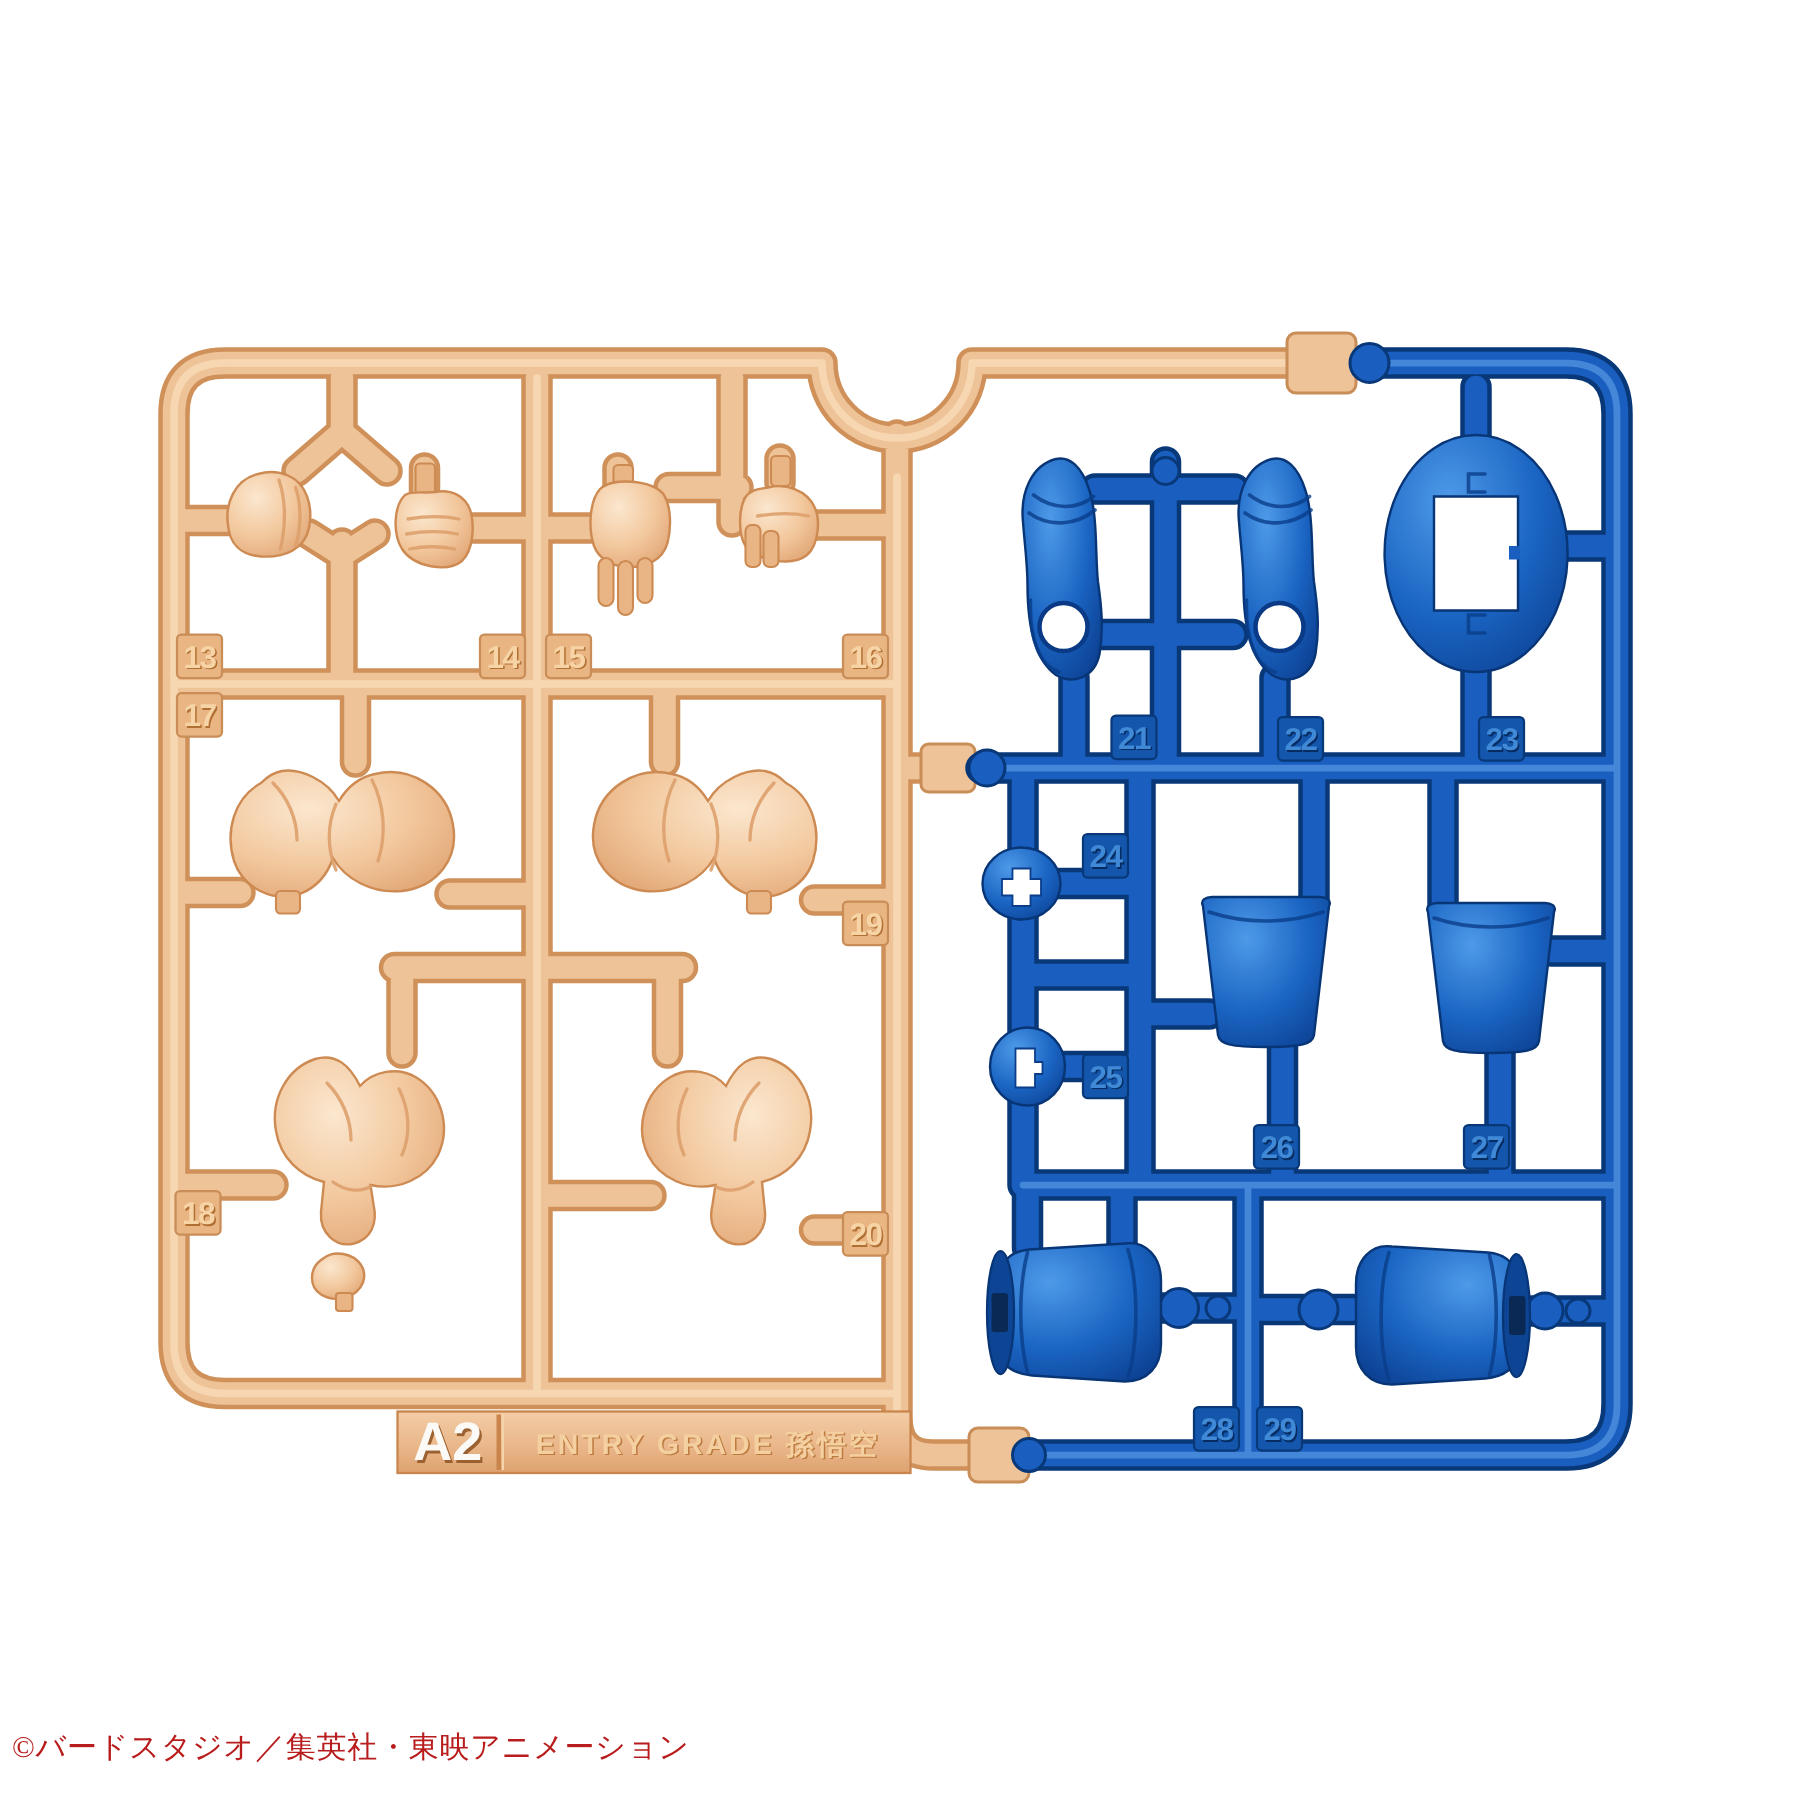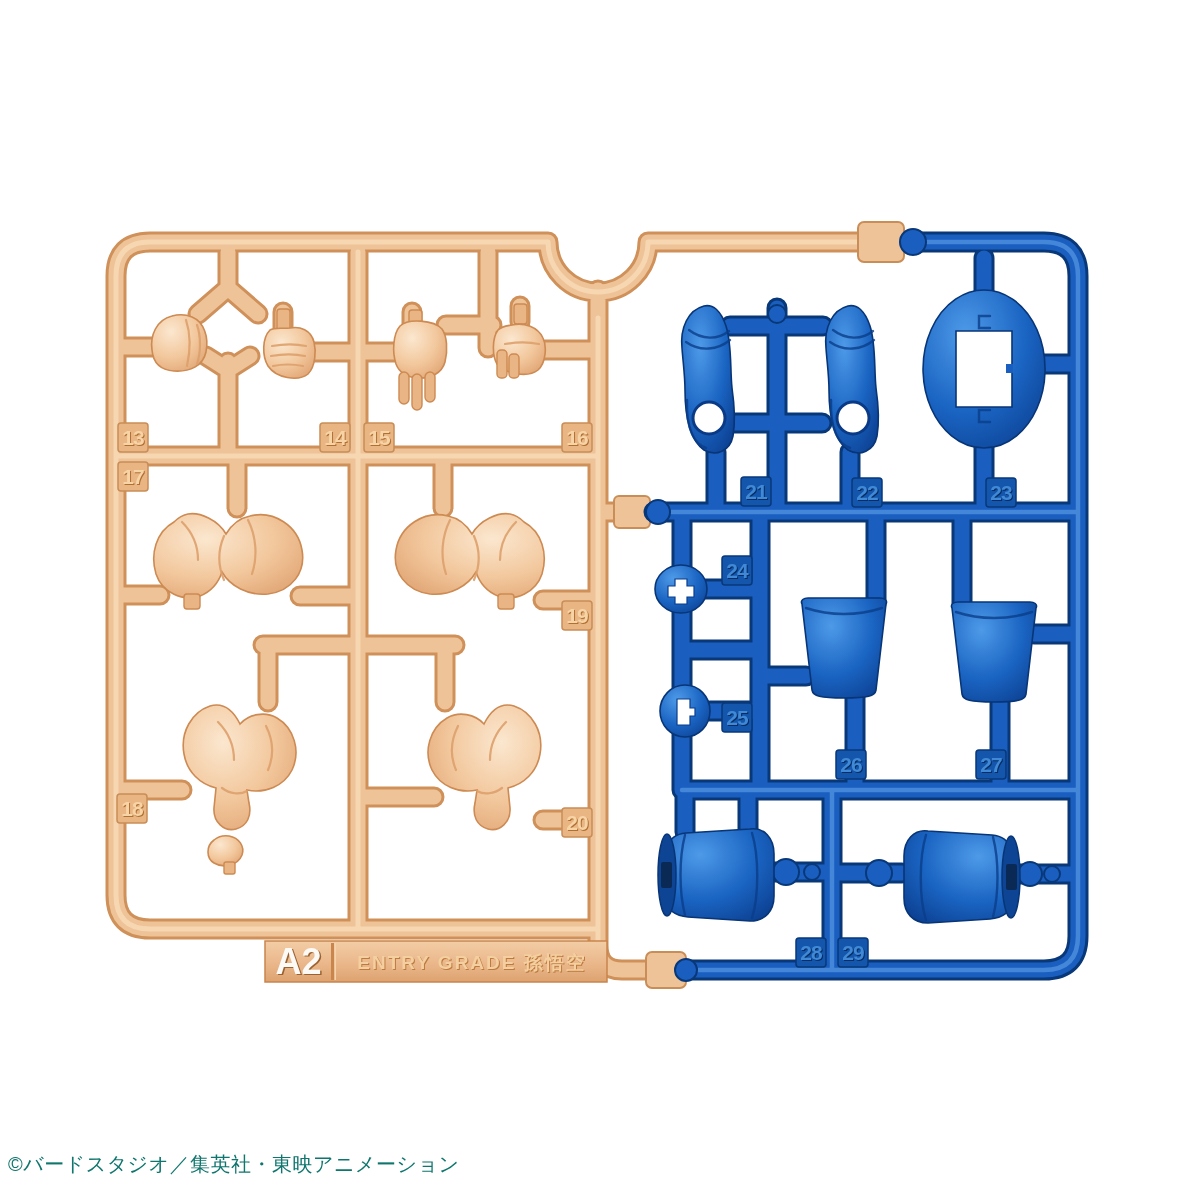--- a/index.html
+++ b/index.html
@@ -27,22 +27,22 @@
   .btag{fill:#1456ab;stroke:#093879;stroke-width:1.5;}
   .num{font:bold 21px "Liberation Sans",sans-serif;text-anchor:middle;letter-spacing:-1px;}
   .tnum-d{fill:#b06f33;} .tnum-l{fill:#f7d4a6;}
   .bnum-d{fill:#062c61;} .bnum-l{fill:#4089d6;}
   
   .plate{fill:url(#gplate);stroke:#c9854c;stroke-width:1.5;}
   .code-sh{font:bold 36px "Liberation Sans",sans-serif;fill:#9c6130;text-anchor:middle;}
   .code{font:bold 36px "Liberation Sans",sans-serif;fill:#fcfaf6;text-anchor:middle;}
   .ser-sh{font:bold 19px "Liberation Sans",sans-serif;fill:#bc7a3e;text-anchor:middle;letter-spacing:2px;}
   .ser{font:bold 19px "Liberation Sans",sans-serif;fill:#f4cf9f;text-anchor:middle;letter-spacing:2px;}
-  .copyright{position:absolute;left:8px;top:1151px;font-size:20px;color:#0f766e;
-             letter-spacing:.5px;font-family:Liberation Sans, sans-serif;}
+  .copyright{position:absolute;left:8px;top:1151px;font-size:20px;color:#b91c1c;
+             letter-spacing:.5px;font-family:Liberation Serif, serif;}
 </style>
 </head>
 <body>
 
 <div class="stage">
 <svg width="1200" height="1200" viewBox="0 0 1200 1200">
   <defs>
     <radialGradient id="gf" cx="35%" cy="30%" r="85%">
       <stop offset="0%" stop-color="#fbe7cf"></stop>
           <stop offset="55%" stop-color="#f2c79c"></stop>

